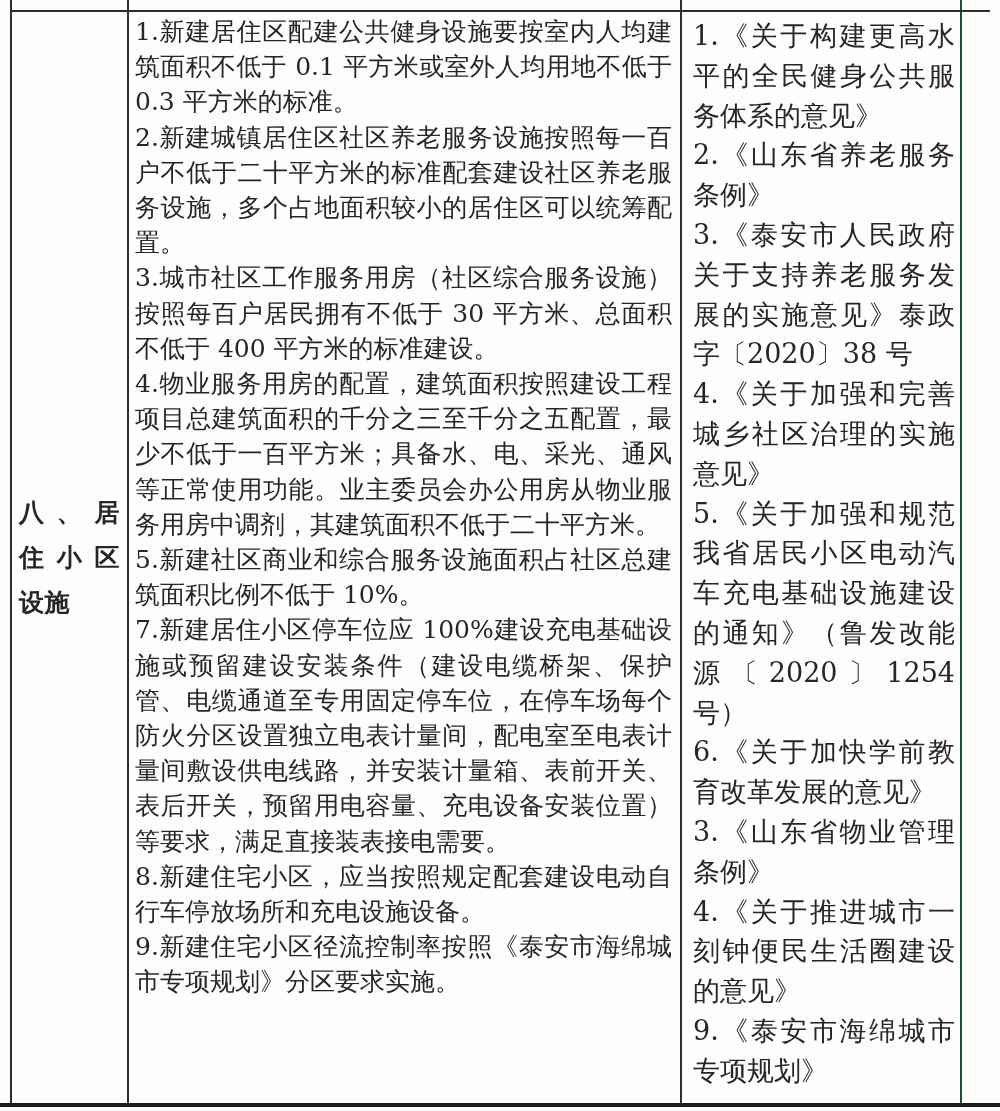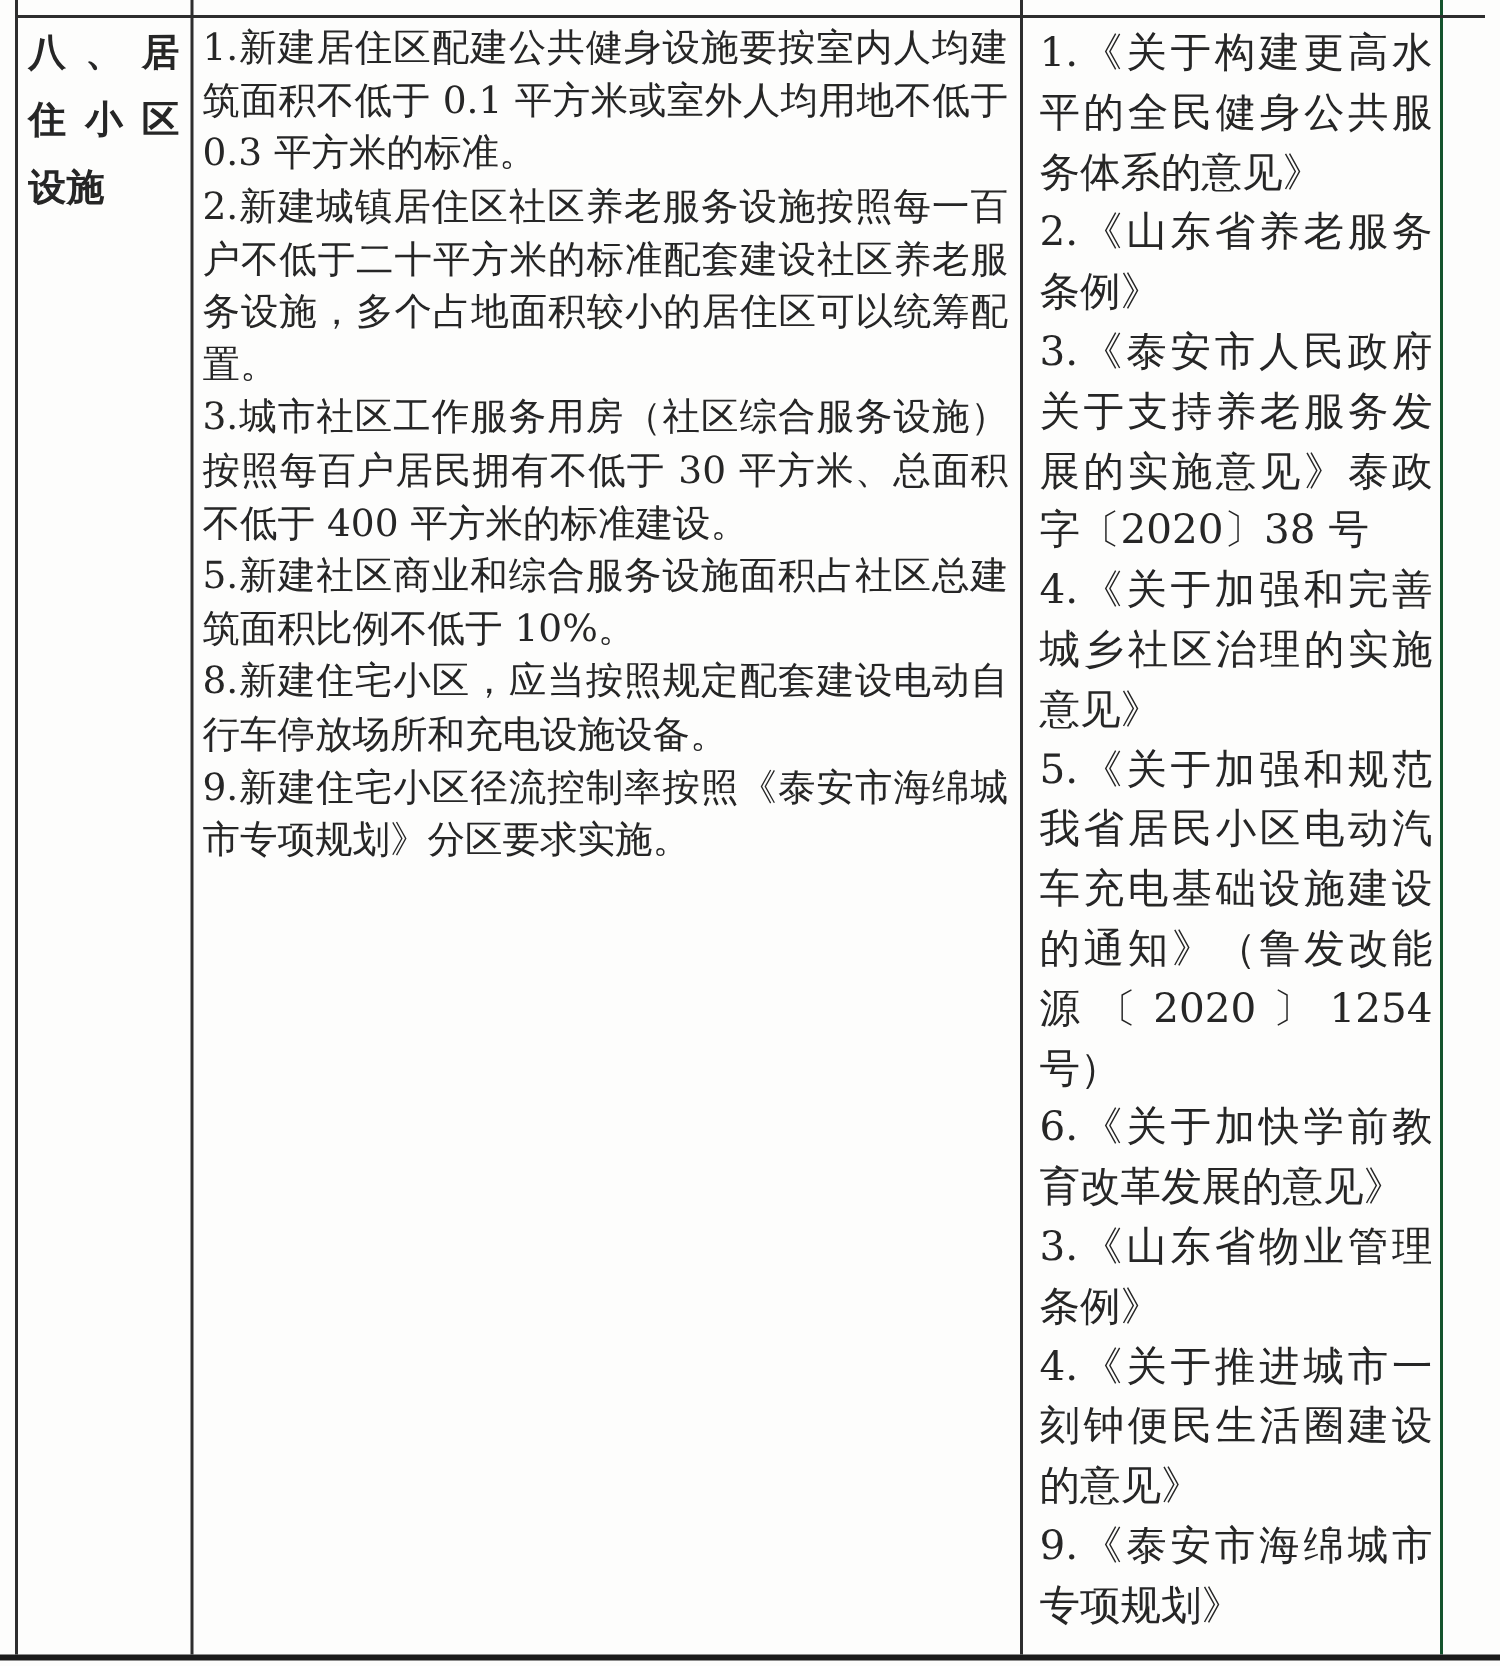--- a/index.html
+++ b/index.html
@@ -36,20 +36,21 @@
   .cell {
     box-sizing: border-box;
     border-left: 2px solid #2e2e2e;
   }
   .c1 { width: 117px; }
   .c2 { width: 553px; }
   .c3 { width: 282px; border-right: 2px solid #14532d; }
 
   .header-cell {
     display: flex;
+    align-items: center;
     padding: 0 7px;
   }
   .header-text {
     width: 100%;
     font-weight: bold;
     font-size: 25px;
     line-height: 45px;
     text-align: justify;
     text-justify: inter-character;
     letter-spacing: 0.5px;
@@ -98,21 +99,23 @@
 
     <div class="row main">
       <div class="cell c1 header-cell">
         <div class="header-text">八、居住小区设施</div>
       </div>
 
       <div class="cell c2 req-cell">
           <p class="req-item">1.新建居住区配建公共健身设施要按室内人均建筑面积不低于 0.1 平方米或室外人均用地不低于 0.3 平方米的标准。</p>
           <p class="req-item">2.新建城镇居住区社区养老服务设施按照每一百户不低于二十平方米的标准配套建设社区养老服务设施，多个占地面积较小的居住区可以统筹配置。</p>
           <p class="req-item">3.城市社区工作服务用房（社区综合服务设施）按照每百户居民拥有不低于 30 平方米、总面积不低于 400 平方米的标准建设。</p>
+          <p class="req-item">4.物业服务用房的配置，建筑面积按照建设工程项目总建筑面积的千分之三至千分之五配置，最少不低于一百平方米；具备水、电、采光、通风等正常使用功能。业主委员会办公用房从物业服务用房中调剂，其建筑面积不低于二十平方米。</p>
           <p class="req-item">5.新建社区商业和综合服务设施面积占社区总建筑面积比例不低于 10%。</p>
+          <p class="req-item">7.新建居住小区停车位应 100%建设充电基础设施或预留建设安装条件（建设电缆桥架、保护管、电缆通道至专用固定停车位，在停车场每个防火分区设置独立电表计量间，配电室至电表计量间敷设供电线路，并安装计量箱、表前开关、表后开关，预留用电容量、充电设备安装位置）等要求，满足直接装表接电需要。</p>
           <p class="req-item">8.新建住宅小区，应当按照规定配套建设电动自行车停放场所和充电设施设备。</p>
           <p class="req-item">9.新建住宅小区径流控制率按照《泰安市海绵城市专项规划》分区要求实施。</p>
         </div>
 
       <div class="cell c3 ref-cell">
           <p class="ref-item">1.《关于构建更高水平的全民健身公共服务体系的意见》</p>
           <p class="ref-item">2.《山东省养老服务条例》</p>
           <p class="ref-item">3.《泰安市人民政府关于支持养老服务发展的实施意见》泰政字〔2020〕38 号</p>
           <p class="ref-item">4.《关于加强和完善城乡社区治理的实施意见》</p>
           <p class="ref-item">5.《关于加强和规范我省居民小区电动汽车充电基础设施建设的通知》（鲁发改能源〔2020〕1254 号）</p>

